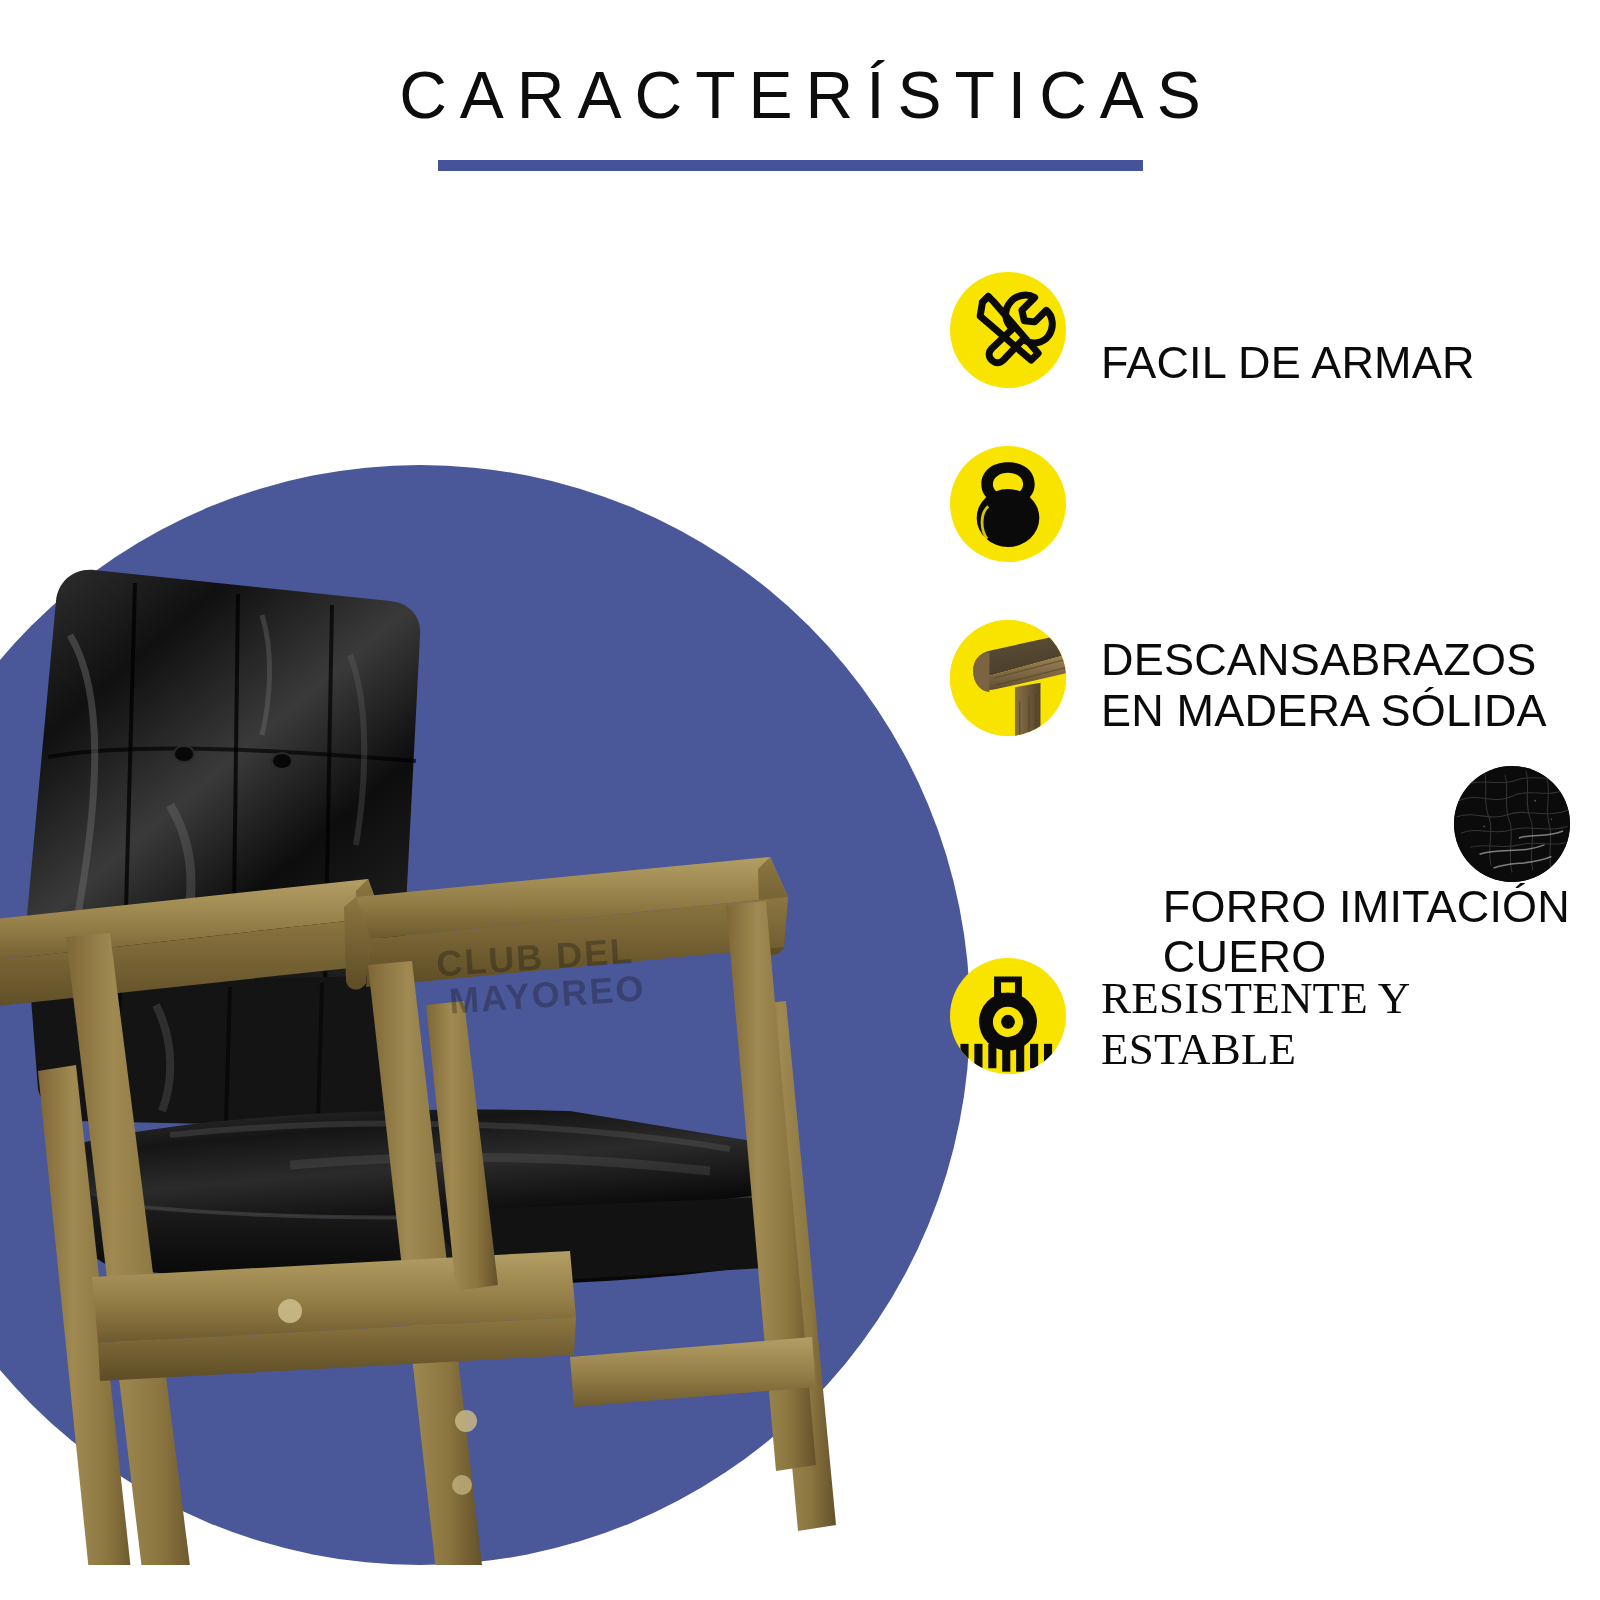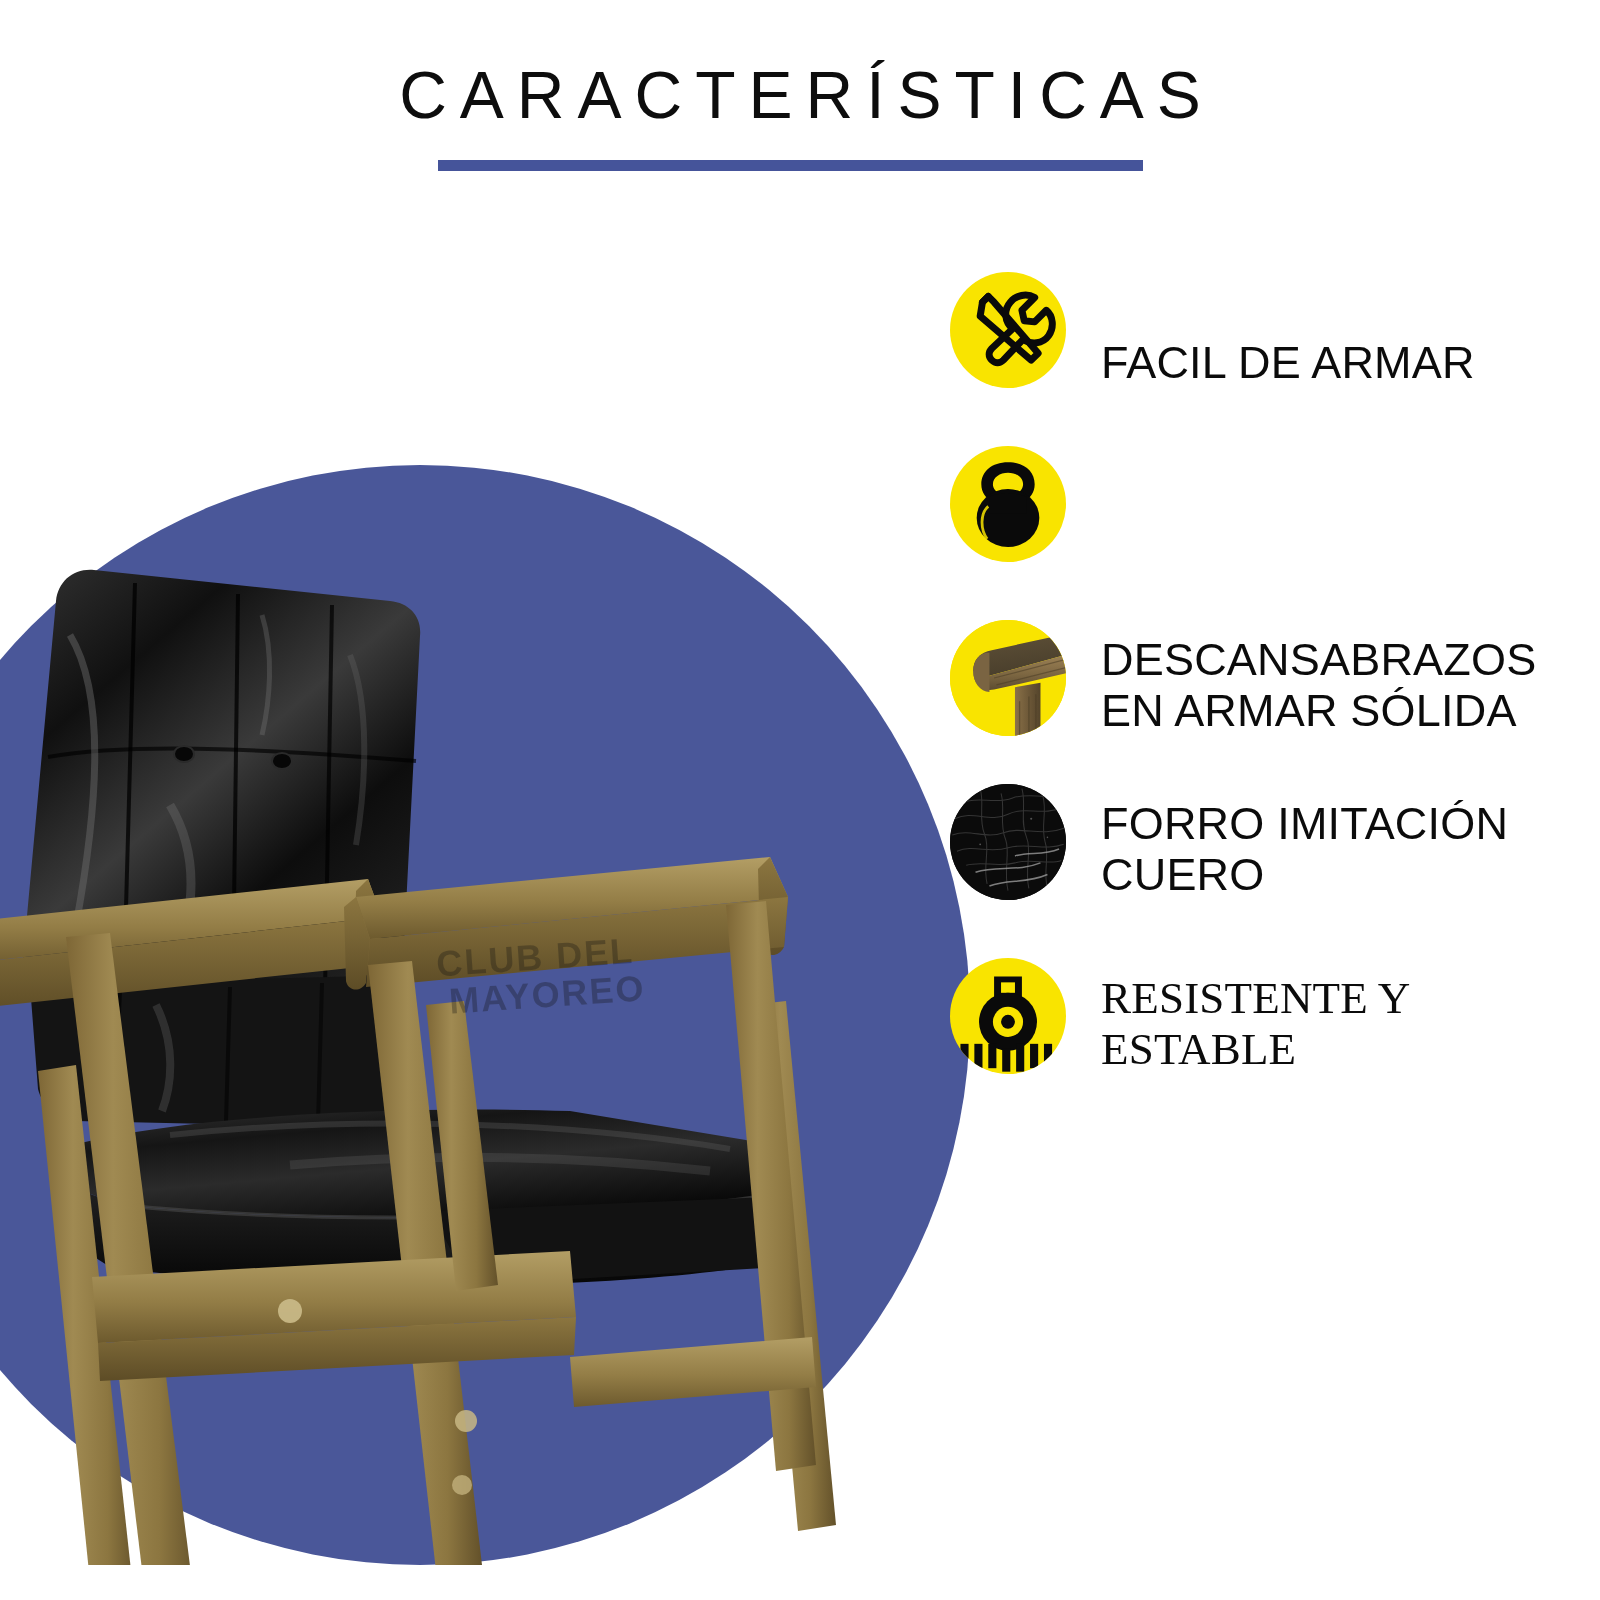--- a/index.html
+++ b/index.html
@@ -127,21 +127,21 @@
     line-height: 1.12;
     letter-spacing: 0.2px;
     white-space: pre-line;
   }
   .feature-label b { font-weight: 700; }
 
   
   #row-0 { top: 10px; }
   #row-1 { top: 184px; }
   #row-2 { top: 358px; }
-  #row-3 { top: 522px; }
+  #row-3 { top: 504px; flex-direction: column; }
   #row-4 { top: 696px; font-family: Liberation Serif, serif; }
 </style>
 </head>
 <body>
 
 <div id="header">
   <div id="page-title">CARACTERÍSTICAS</div>
   <div id="title-rule"></div>
 </div>
 
@@ -336,21 +336,21 @@
         <g stroke="#4b3d26" stroke-width="1.1" opacity="0.55" fill="none">
           <path d="M38 50 L100 34"></path>
           <path d="M40 56 L100 41"></path>
           <path d="M60 70 L60 100"></path>
           <path d="M68 66 L68 100"></path>
           <path d="M74 64 L74 100"></path>
         </g>
       </svg>
     </div>
     <div class="feature-label">DESCANSABRAZOS
-EN ARMAR SÓLIDA</div>
+EN MADERA SÓLIDA</div>
   </div>
 
   <div class="feature-row" id="row-3">
     <div class="feature-badge leather">
       <svg viewBox="0 0 100 100">
         <rect x="0" y="0" width="100" height="100" fill="#0b0b0b"></rect>
         <g stroke="#3a3a3a" stroke-width="0.9" fill="none" opacity="0.9">
           <path d="M4 30 C20 22 34 34 50 26 C64 19 80 28 98 20"></path>
           <path d="M2 44 C18 38 30 48 46 42 C62 36 78 46 99 38"></path>
           <path d="M6 58 C20 52 34 60 50 55 C66 50 82 58 98 52"></path>

